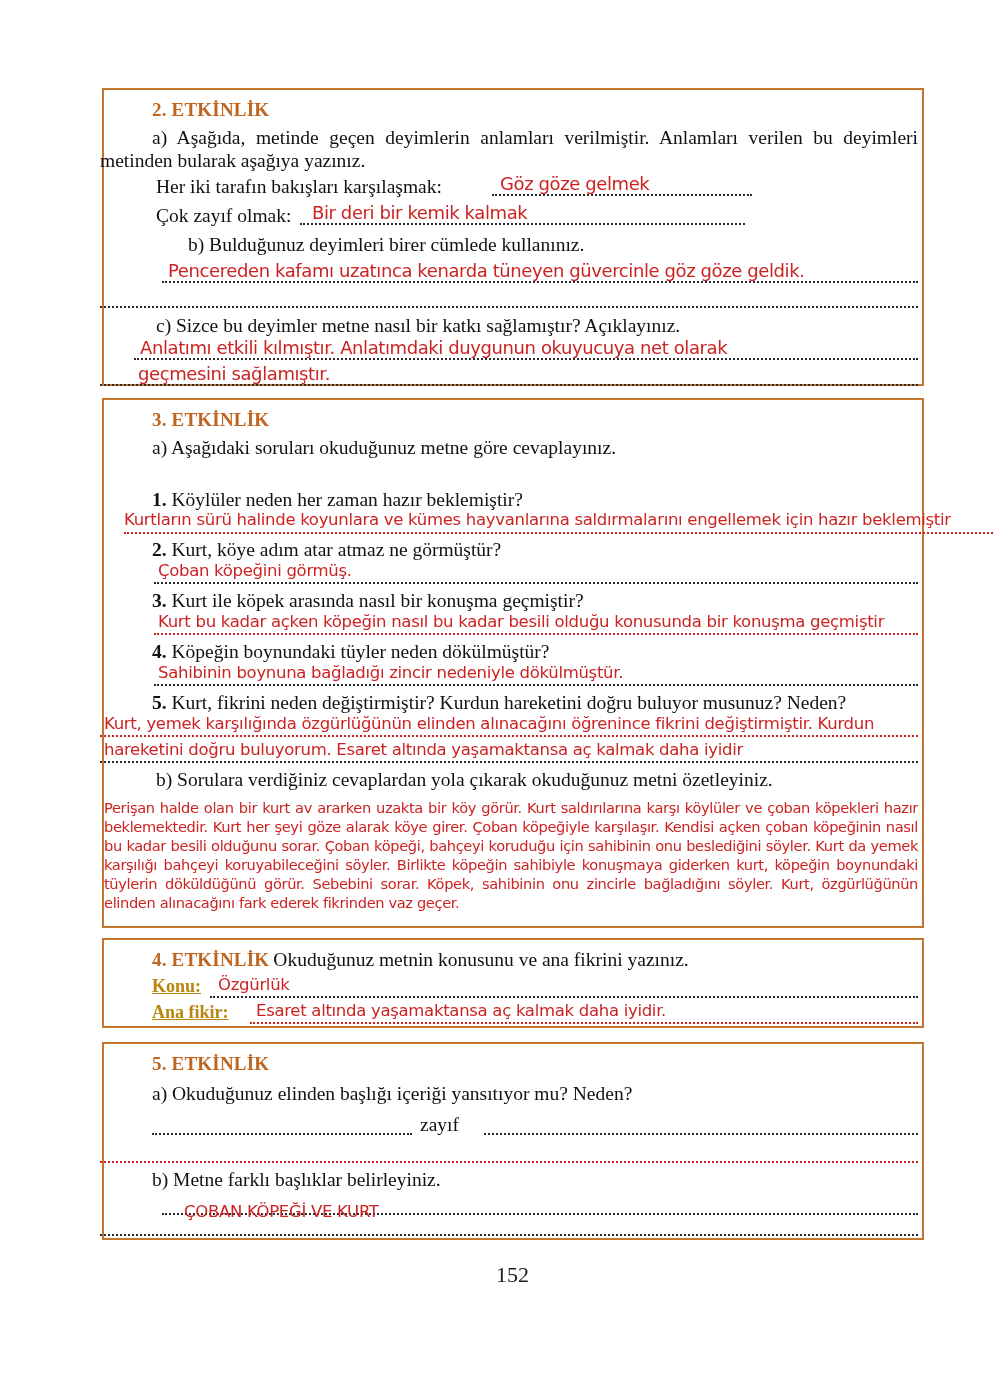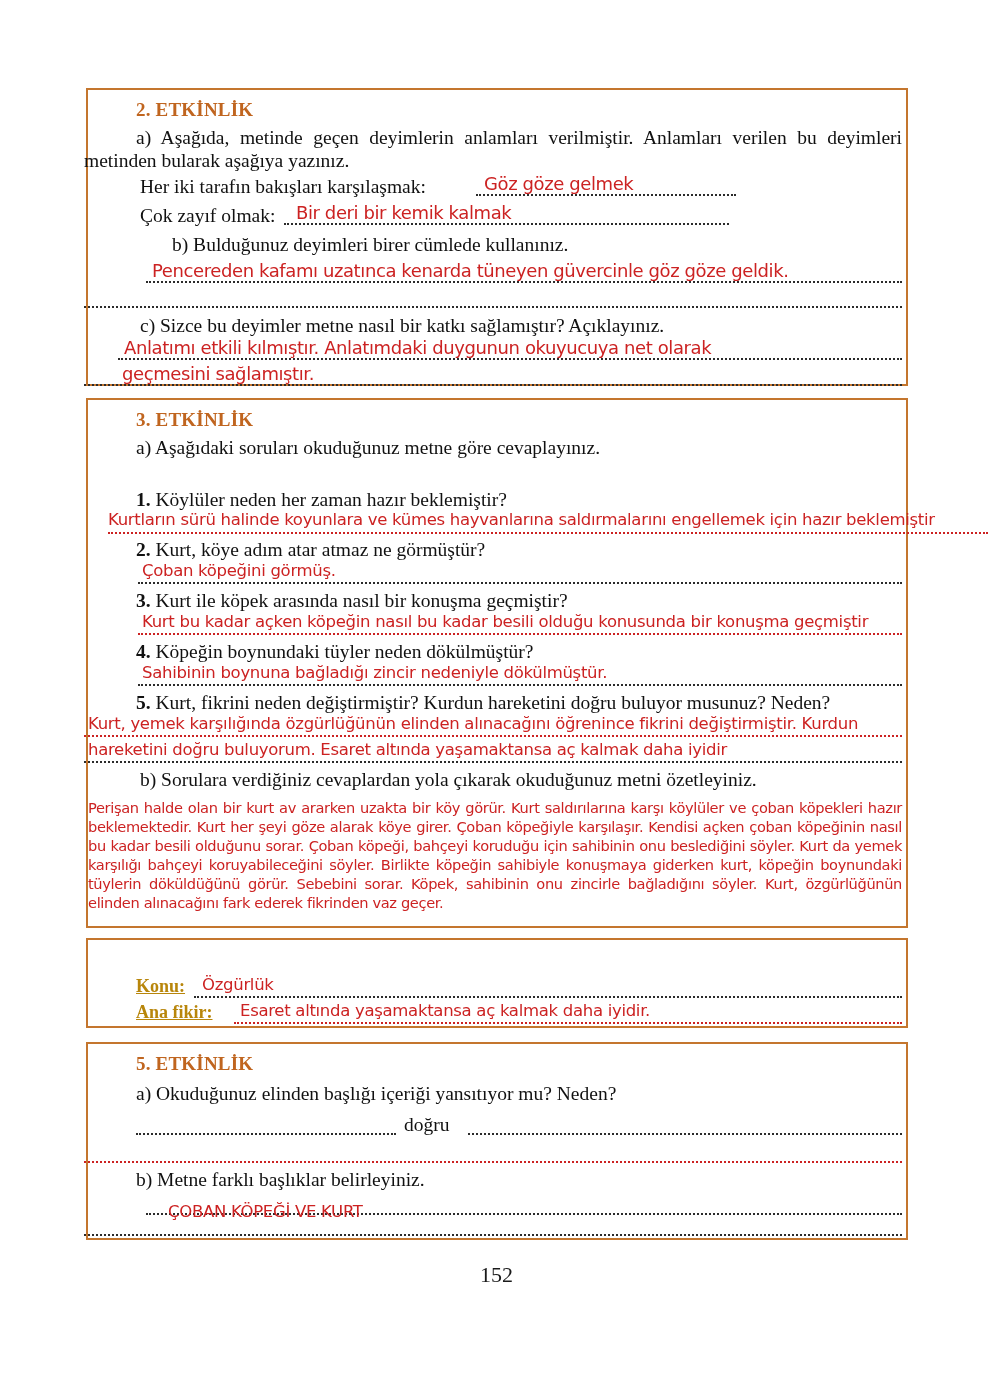--- a/index.html
+++ b/index.html
@@ -11,21 +11,21 @@
     width: 993px;
     height: 1400px;
     position: relative;
     font-family: "Liberation Serif", "DejaVu Serif", serif;
     color: #1a1a1a;
     overflow: hidden;
   }
 
   .page {
     position: absolute;
-    left: 0; top: 0;
+    left: 16px; top: 0;
     width: 785px;
     height: 1400px;
   }
 
   
   .box {
     position: absolute;
     left: 86px;
     width: 822px;
     border: 2px solid #c4762e;
@@ -203,41 +203,45 @@
       <div class="abs q" style="left:52px; top:368px;">b) Sorulara verdiğiniz cevaplardan yola çıkarak okuduğunuz metni özetleyiniz.</div>
 
       <div class="abs summary" style="left:0px; top:399px; width:814px;">Perişan halde olan bir kurt av ararken uzakta bir köy görür. Kurt saldırılarına karşı köylüler ve çoban köpekleri hazır beklemektedir. Kurt her şeyi göze alarak köye girer. Çoban köpeğiyle karşılaşır. Kendisi açken çoban köpeğinin nasıl bu kadar besili olduğunu sorar. Çoban köpeği, bahçeyi koruduğu için sahibinin onu beslediğini söyler. Kurt da yemek karşılığı bahçeyi koruyabileceğini söyler. Birlikte köpeğin sahibiyle konuşmaya giderken kurt, köpeğin boynundaki tüylerin döküldüğünü görür. Sebebini sorar. Köpek, sahibinin onu zincirle bağladığını söyler. Kurt, özgürlüğünün elinden alınacağını fark ederek fikrinden vaz geçer.</div>
 
     </div>
   </div>
 
   <div class="box" style="top:938px; height:90px;">
     <div class="box-inner">
 
+      <div class="abs" style="left:48px; top:8px;">
+        <span class="act-title">4. ETKİNLİK</span>
+        <span class="q">Okuduğunuz metnin konusunu ve ana fikrini yazınız.</span>
+      </div>
 
       <div class="abs label-k" style="left:48px; top:36px;">Konu:</div>
       <div class="dots" style="left:106px; top:56px; width:708px;"></div>
       <div class="abs hw-sm" style="left:114px; top:35px;">Özgürlük</div>
 
       <div class="abs label-k" style="left:48px; top:62px;">Ana fikir:</div>
       <div class="dots-red" style="left:146px; top:82px; width:668px;"></div>
       <div class="abs hw-sm" style="left:152px; top:61px;">Esaret altında yaşamaktansa aç kalmak daha iyidir.</div>
 
     </div>
   </div>
 
   <div class="box" style="top:1042px; height:198px;">
     <div class="box-inner">
 
       <div class="abs act-title" style="left:48px; top:9px;">5. ETKİNLİK</div>
 
       <div class="abs q" style="left:48px; top:38px;">a) Okuduğunuz elinden başlığı içeriği yansıtıyor mu? Neden?</div>
 
       <div class="dots" style="left:48px; top:89px; width:260px;"></div>
-      <div class="abs cunku" style="left:316px; top:70px;">doğru</div>
+      <div class="abs cunku" style="left:316px; top:70px;">zayıf</div>
       <div class="dots" style="left:380px; top:89px; width:434px;"></div>
 
       <div class="dots-red" style="left:-4px; top:117px; width:818px;"></div>
 
       <div class="abs q" style="left:48px; top:124px;">b) Metne farklı başlıklar belirleyiniz.</div>
 
       <div class="dots" style="left:58px; top:169px; width:756px;"></div>
       <div class="abs hw-sm" style="left:80px; top:158px;">ÇOBAN KÖPEĞİ VE KURT</div>
       <div class="dots" style="left:-4px; top:190px; width:818px;"></div>
 

